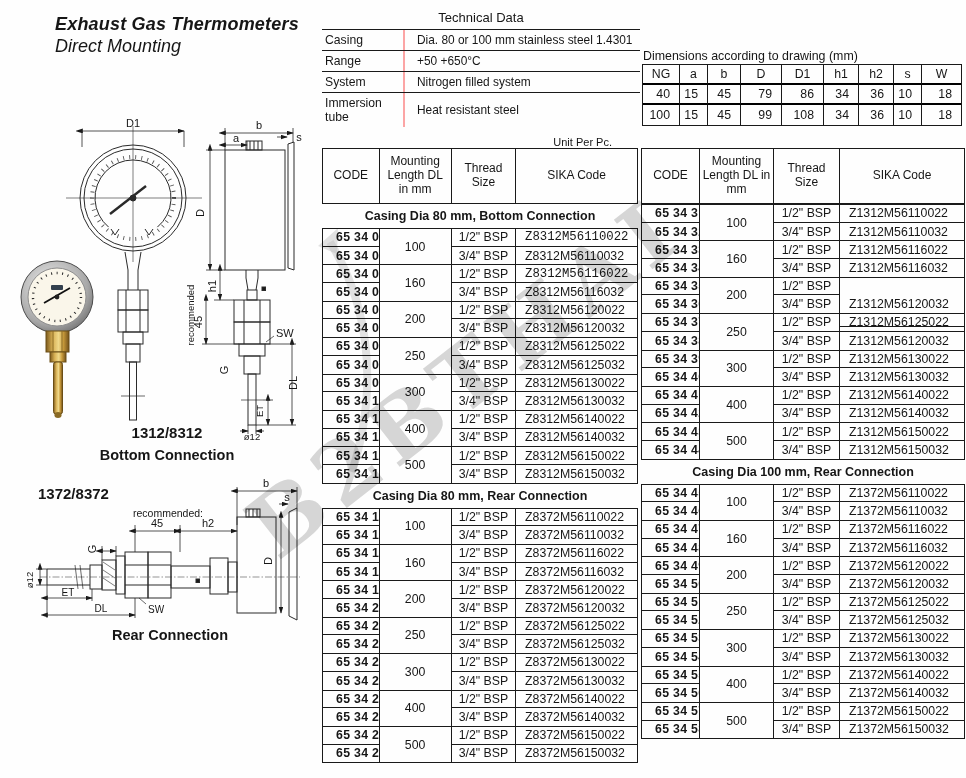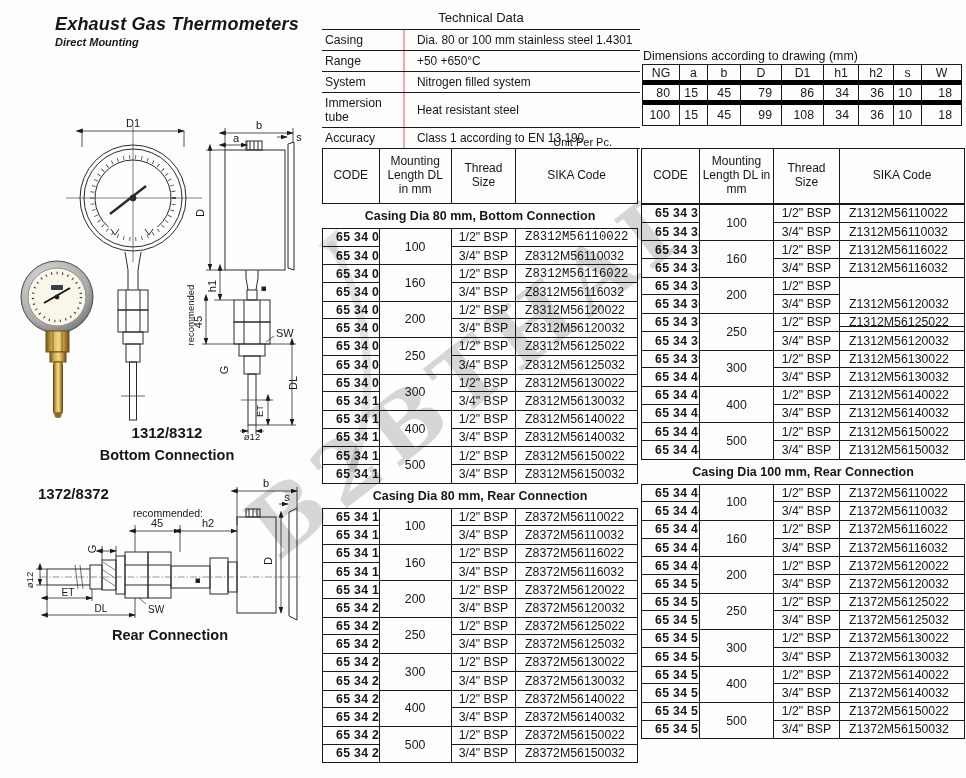--- a/index.html
+++ b/index.html
@@ -3,35 +3,35 @@
 <meta charset="utf-8">
 <style>
   * { box-sizing: border-box; }
   html,body { margin:0; padding:0; background:#fff; }
   body { font-family:"Liberation Sans", sans-serif; color:#161616; }
   .page { position:relative; width:966px; height:778px; background:#fefefe; overflow:hidden; }
 
   
   .titleblock { position:absolute; left:55px; top:14px; z-index:2; }
   .main-title { font-size:18px; font-weight:bold; font-style:italic; letter-spacing:.2px; }
-  .sub-title  { font-size:11px;  font-weight:bold; font-style:italic; margin-top:1px; }
+  .sub-title  { font-size:18px;  font-weight:normal; font-style:italic; margin-top:1px; }
 
   
   .tech { position:absolute; left:322px; top:10px; width:318px; z-index:2; }
   .tech-title { text-align:center; font-size:13px; height:19px; }
   .tech-row { display:grid; grid-template-columns:83px 1fr; border-top:1px solid #1a1a1a; }
   .tech-row.last { border-bottom:1px solid #1a1a1a; }
   .tech-label { font-size:12.2px; padding:3px 2px 3px 3px; border-right:2px solid #fca5a5; line-height:1.15; }
   .tech-value { font-size:11.9px; padding:3px 2px 3px 12px; display:flex; align-items:center; white-space:nowrap; }
 
   
   .dims { position:absolute; left:642px; top:49px; width:322px; z-index:2; }
   .dims-title { font-size:12.4px; height:15px; padding-left:1px; }
   .dims-grid { display:grid; grid-template-columns:37px 28px 33px 41px 42px 35px 35px 28px 1fr; border:1px solid #1a1a1a; width:320px; }
-  .dc { height:20px; border-right:1px solid #1a1a1a; border-bottom:5px solid #000000;
+  .dc { height:20px; border-right:1px solid #1a1a1a; border-bottom:2px solid #000000;
         font-size:12.3px; display:flex; align-items:center; justify-content:center; }
   .dc.dv { justify-content:flex-end; padding-right:9px; }
   .dc.lastcol { border-right:none; }
   .dc.lastrow { border-bottom:none; }
 
   
   .ptable { position:absolute; top:136px; z-index:2; }
   .ptable.leftt  { left:322px; width:316px; }
   .ptable.rightt { left:641px; width:324px; }
   .unit-note { height:12px; text-align:right; font-size:11px; padding-right:26px; }
@@ -83,40 +83,36 @@
           <div class="tech-value">+50 +650°C</div>
         </div>
         <div class="tech-row">
           <div class="tech-label">System</div>
           <div class="tech-value">Nitrogen filled system</div>
         </div>
         <div class="tech-row">
           <div class="tech-label">Immersion tube</div>
           <div class="tech-value">Heat resistant steel</div>
         </div>
-        <div class="tech-row last">
-          <div class="tech-label">Accuracy</div>
-          <div class="tech-value">Class 1 according to EN 13 190</div>
-        </div>
       </div>
   </div>
 
   <div class="dims">
     <div class="dims-title">Dimensions according to drawing (mm)</div>
     <div class="dims-grid">
         <div class="dc dh">NG</div>
         <div class="dc dh">a</div>
         <div class="dc dh">b</div>
         <div class="dc dh">D</div>
         <div class="dc dh">D1</div>
         <div class="dc dh">h1</div>
         <div class="dc dh">h2</div>
         <div class="dc dh">s</div>
         <div class="dc dh lastcol">W</div>
-        <div class="dc dv">80</div>
+        <div class="dc dv">40</div>
         <div class="dc dv">15</div>
         <div class="dc dv">45</div>
         <div class="dc dv">79</div>
         <div class="dc dv">86</div>
         <div class="dc dv">34</div>
         <div class="dc dv">36</div>
         <div class="dc dv">10</div>
         <div class="dc dv lastcol">18</div>
         <div class="dc dv lastrow">100</div>
         <div class="dc dv lastrow">15</div>

